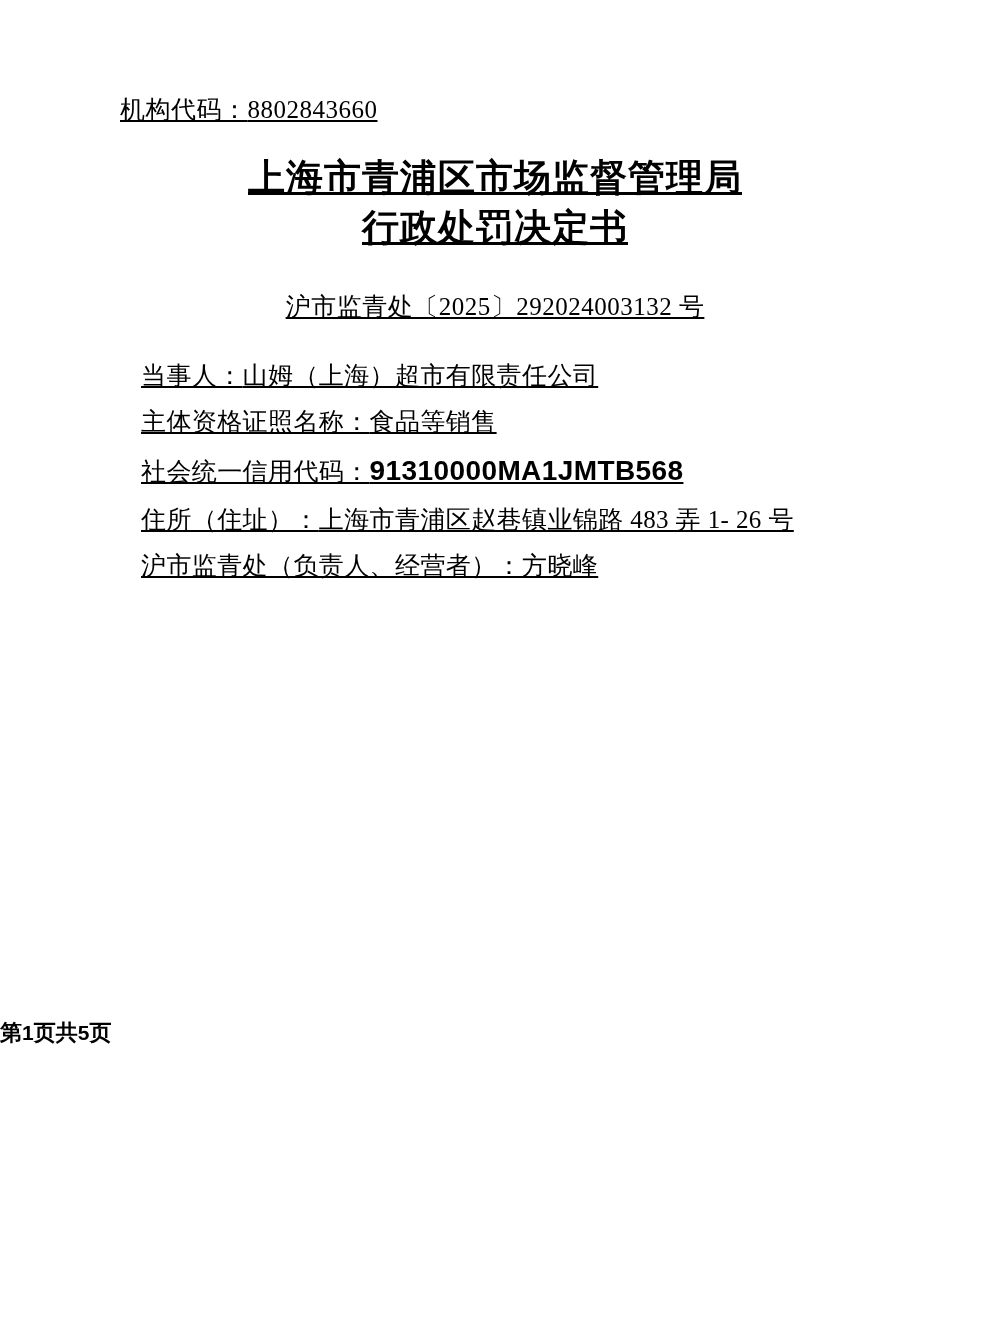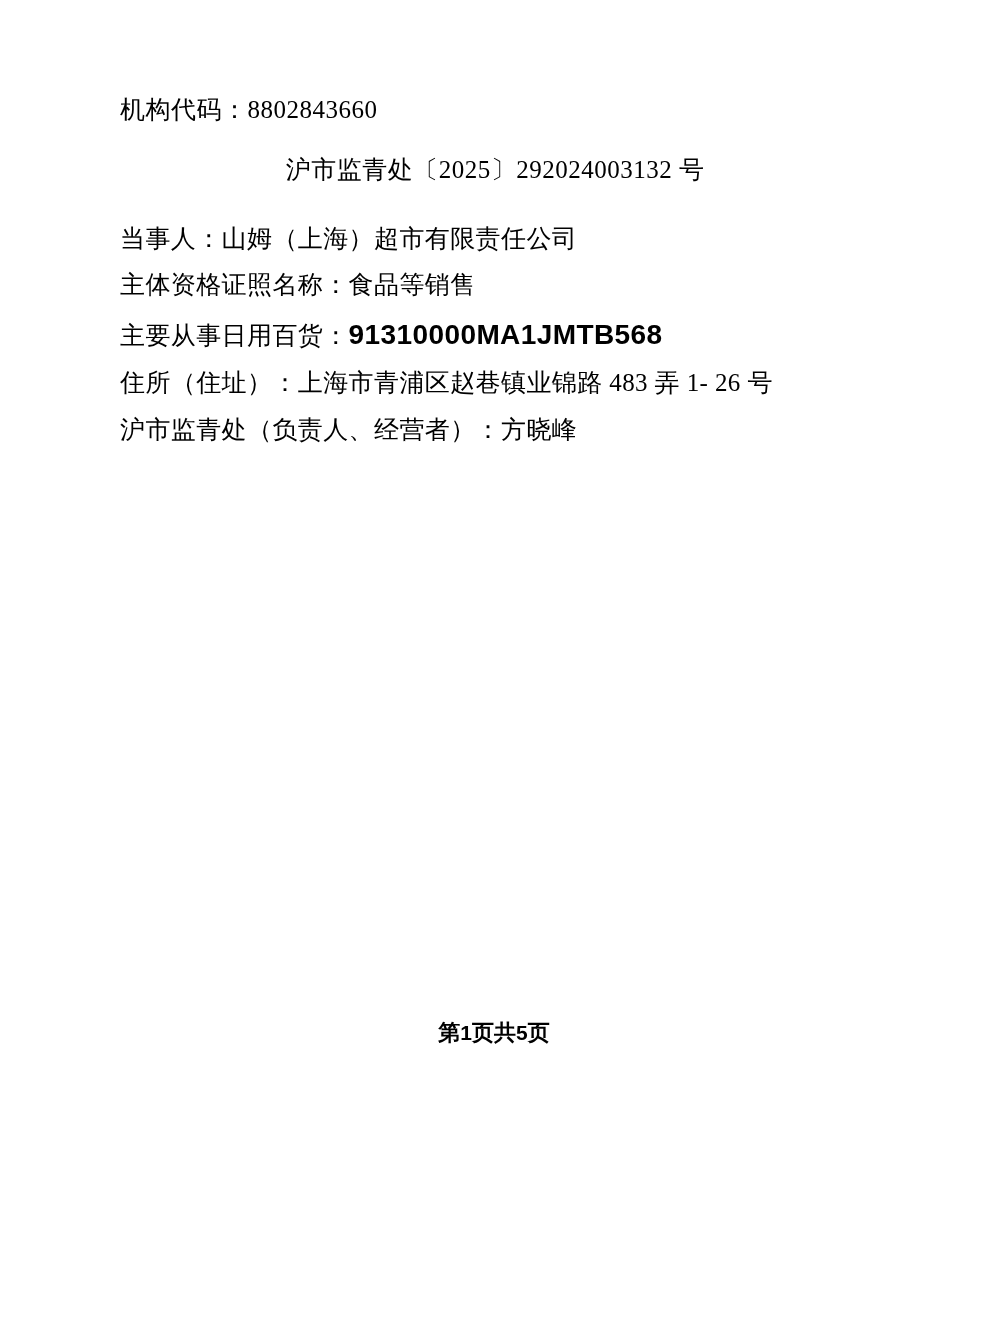--- a/index.html
+++ b/index.html
@@ -14,20 +14,21 @@
     color: #000000;
     position: relative;
     overflow: hidden;
   }
   .page {
     position: relative;
     width: 988px;
     height: 1156px;
     box-sizing: border-box;
     padding: 92px 118px 0 120px;
+    text-decoration: underline;
   }
   .org-code {
     font-size: 25px;
     line-height: 1.4;
     letter-spacing: 0.5px;
     margin: 0 0 26px 0;
     font-family: "Liberation Serif", "DejaVu Serif", serif;
   }
   .doc-title {
     text-align: center;
@@ -36,50 +37,51 @@
     line-height: 1.35;
     letter-spacing: 1px;
     font-family: "Liberation Serif", "DejaVu Serif", serif;
   }
   .doc-title .line2 {
     display: block;
   }
   .doc-number {
     text-align: center;
     font-size: 25px;
-    margin-top: 9px;
+    margin-top: 37px;
     margin-bottom: 30px;
     letter-spacing: 0.5px;
   }
   .field-line {
     font-size: 25px;
     line-height: 1.85;
     letter-spacing: 0.4px;
     white-space: nowrap;
+    margin-left: 21px;
   }
   .field-line b, .bold {
     font-weight: bold;
     font-family: "Liberation Sans", "DejaVu Sans", sans-serif;
     font-size: 28px;
   }
   .para {
     font-size: 25px;
     line-height: 1.92;
     letter-spacing: 0.2px;
     text-align: justify;
     text-justify: inter-ideograph;
     text-indent: 2em;
     margin: 4px 0 0 0;
   }
   .footer {
     position: absolute;
     left: 0;
     right: 0;
     bottom: 108px;
-    text-align: center;
+    text-align: left;
     font-size: 22px;
   }
   .footer .num {
     font-family: "Liberation Sans", "DejaVu Sans", sans-serif;
     font-weight: bold;
     font-size: 21px;
   }
   .footer-inner {
     display: inline-block;
     font-weight: bold;
@@ -87,33 +89,37 @@
 </style>
 </head>
 <body>
 
 <div class="page">
 
   <div class="org-code">
     <span>机构代码：</span><span>8802843660</span>
   </div>
 
+  <div class="doc-title">
+    <span class="line1">上海市青浦区市场监督管理局</span>
+    <span class="line2">行政处罚决定书</span>
+  </div>
 
   <div class="doc-number">沪市监青处〔2025〕292024003132 号</div>
 
   <div class="field-line">
     <span>当事人：</span><span>山姆（上海）超市有限责任公司</span>
   </div>
 
   <div class="field-line">
     <span>主体资格证照名称：</span><span>食品等销售</span>
   </div>
 
   <div class="field-line">
-    <span>主要从事日用百货：</span><span class="bold">91310000MA1JMTB568</span>
+    <span>社会统一信用代码：</span><span class="bold">91310000MA1JMTB568</span>
   </div>
 
   <div class="field-line">
     <span>住所（住址）：</span><span>上海市青浦区赵巷镇业锦路 483 弄 1- 26 号</span>
   </div>
 
   <div class="field-line">
     <span>沪市监青处（负责人、经营者）：</span><span>方晓峰</span>
   </div>
 

